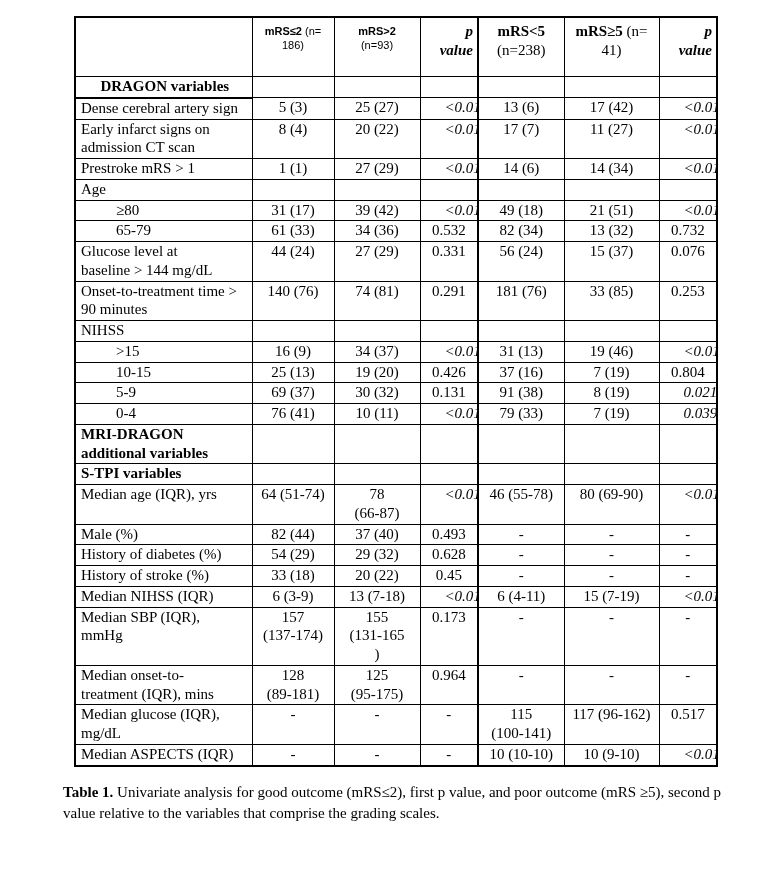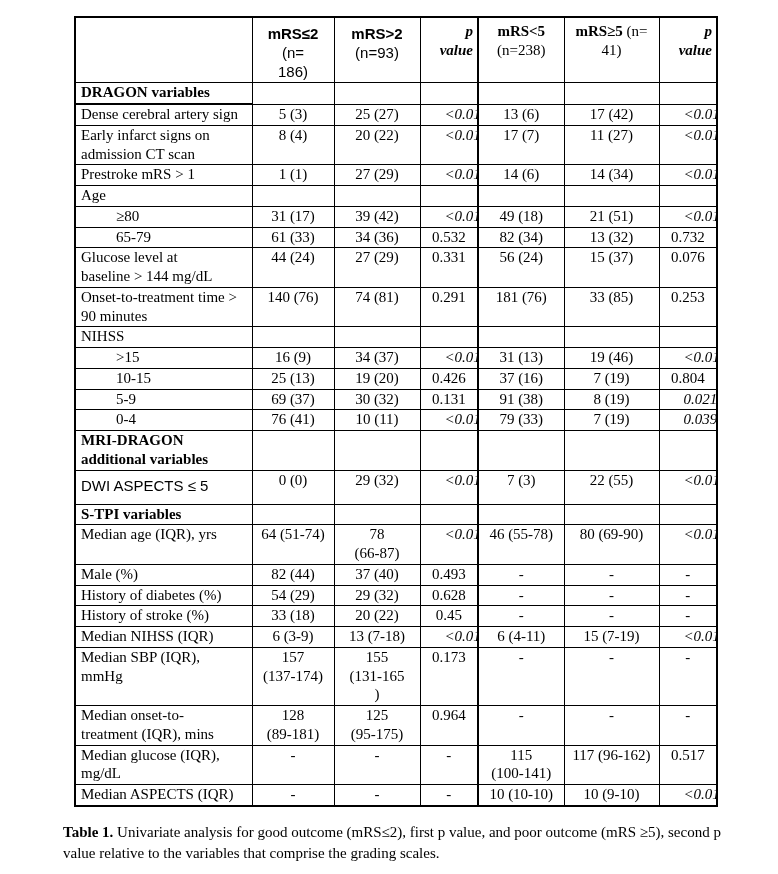--- a/index.html
+++ b/index.html
@@ -17,26 +17,26 @@
     border:1px solid #000;
     vertical-align:top;
     padding:0 3px 1px 3px;
     font-size:15px;line-height:1.25;
     text-align:center;
     white-space:pre-line;
     overflow:hidden;
   }
   th{font-weight:normal;height:50px;padding-top:4px;}
   th:first-child,td:first-child{text-align:left;padding-left:5px;}
-  .sans{font-family:"Liberation Sans","DejaVu Sans",sans-serif;font-size:15px;margin-top:8px;}
+  .sans{font-family:"Liberation Sans","DejaVu Sans",sans-serif;font-size:11px;margin-top:8px;}
   th.sans{padding-top:7px;}
   .phead{font-weight:bold;font-style:italic;text-align:right;padding-right:4px;}
   .sep{border-left:2px solid #000;}
   tr.section td:first-child{font-weight:bold;}
-  tr.thick td:first-child{border-bottom:2px solid #000;}
+  tr.thick td:first-child{border-bottom:2px solid #000;text-align:center;}
   tr.indent td:first-child{padding-left:40px;}
   tr.dwi td{height:32px;}
   tr.dwi td:first-child{vertical-align:middle;}
   td.ital{font-style:italic;padding-left:24px;}
   .caption{
     margin:15px 0 0 -11px;width:676px;
     font-size:15px;line-height:1.42;
   }
 </style>
 </head>
@@ -203,29 +203,20 @@
         <tr class="section">
           <td>MRI-DRAGON
 additional variables</td>
           <td></td>
           <td></td>
           <td></td>
           <td class="sep"></td>
           <td></td>
           <td></td>
         </tr>
-        <tr class="dwi">
-          <td class="sans">DWI ASPECTS ≤ 5</td>
-          <td>0 (0)</td>
-          <td>29 (32)</td>
-          <td class="ital">&lt;0.01</td>
-          <td class="sep">7 (3)</td>
-          <td>22 (55)</td>
-          <td class="ital">&lt;0.01</td>
-        </tr>
         <tr class="section">
           <td>S-TPI variables</td>
           <td></td>
           <td></td>
           <td></td>
           <td class="sep"></td>
           <td></td>
           <td></td>
         </tr>
         <tr>

